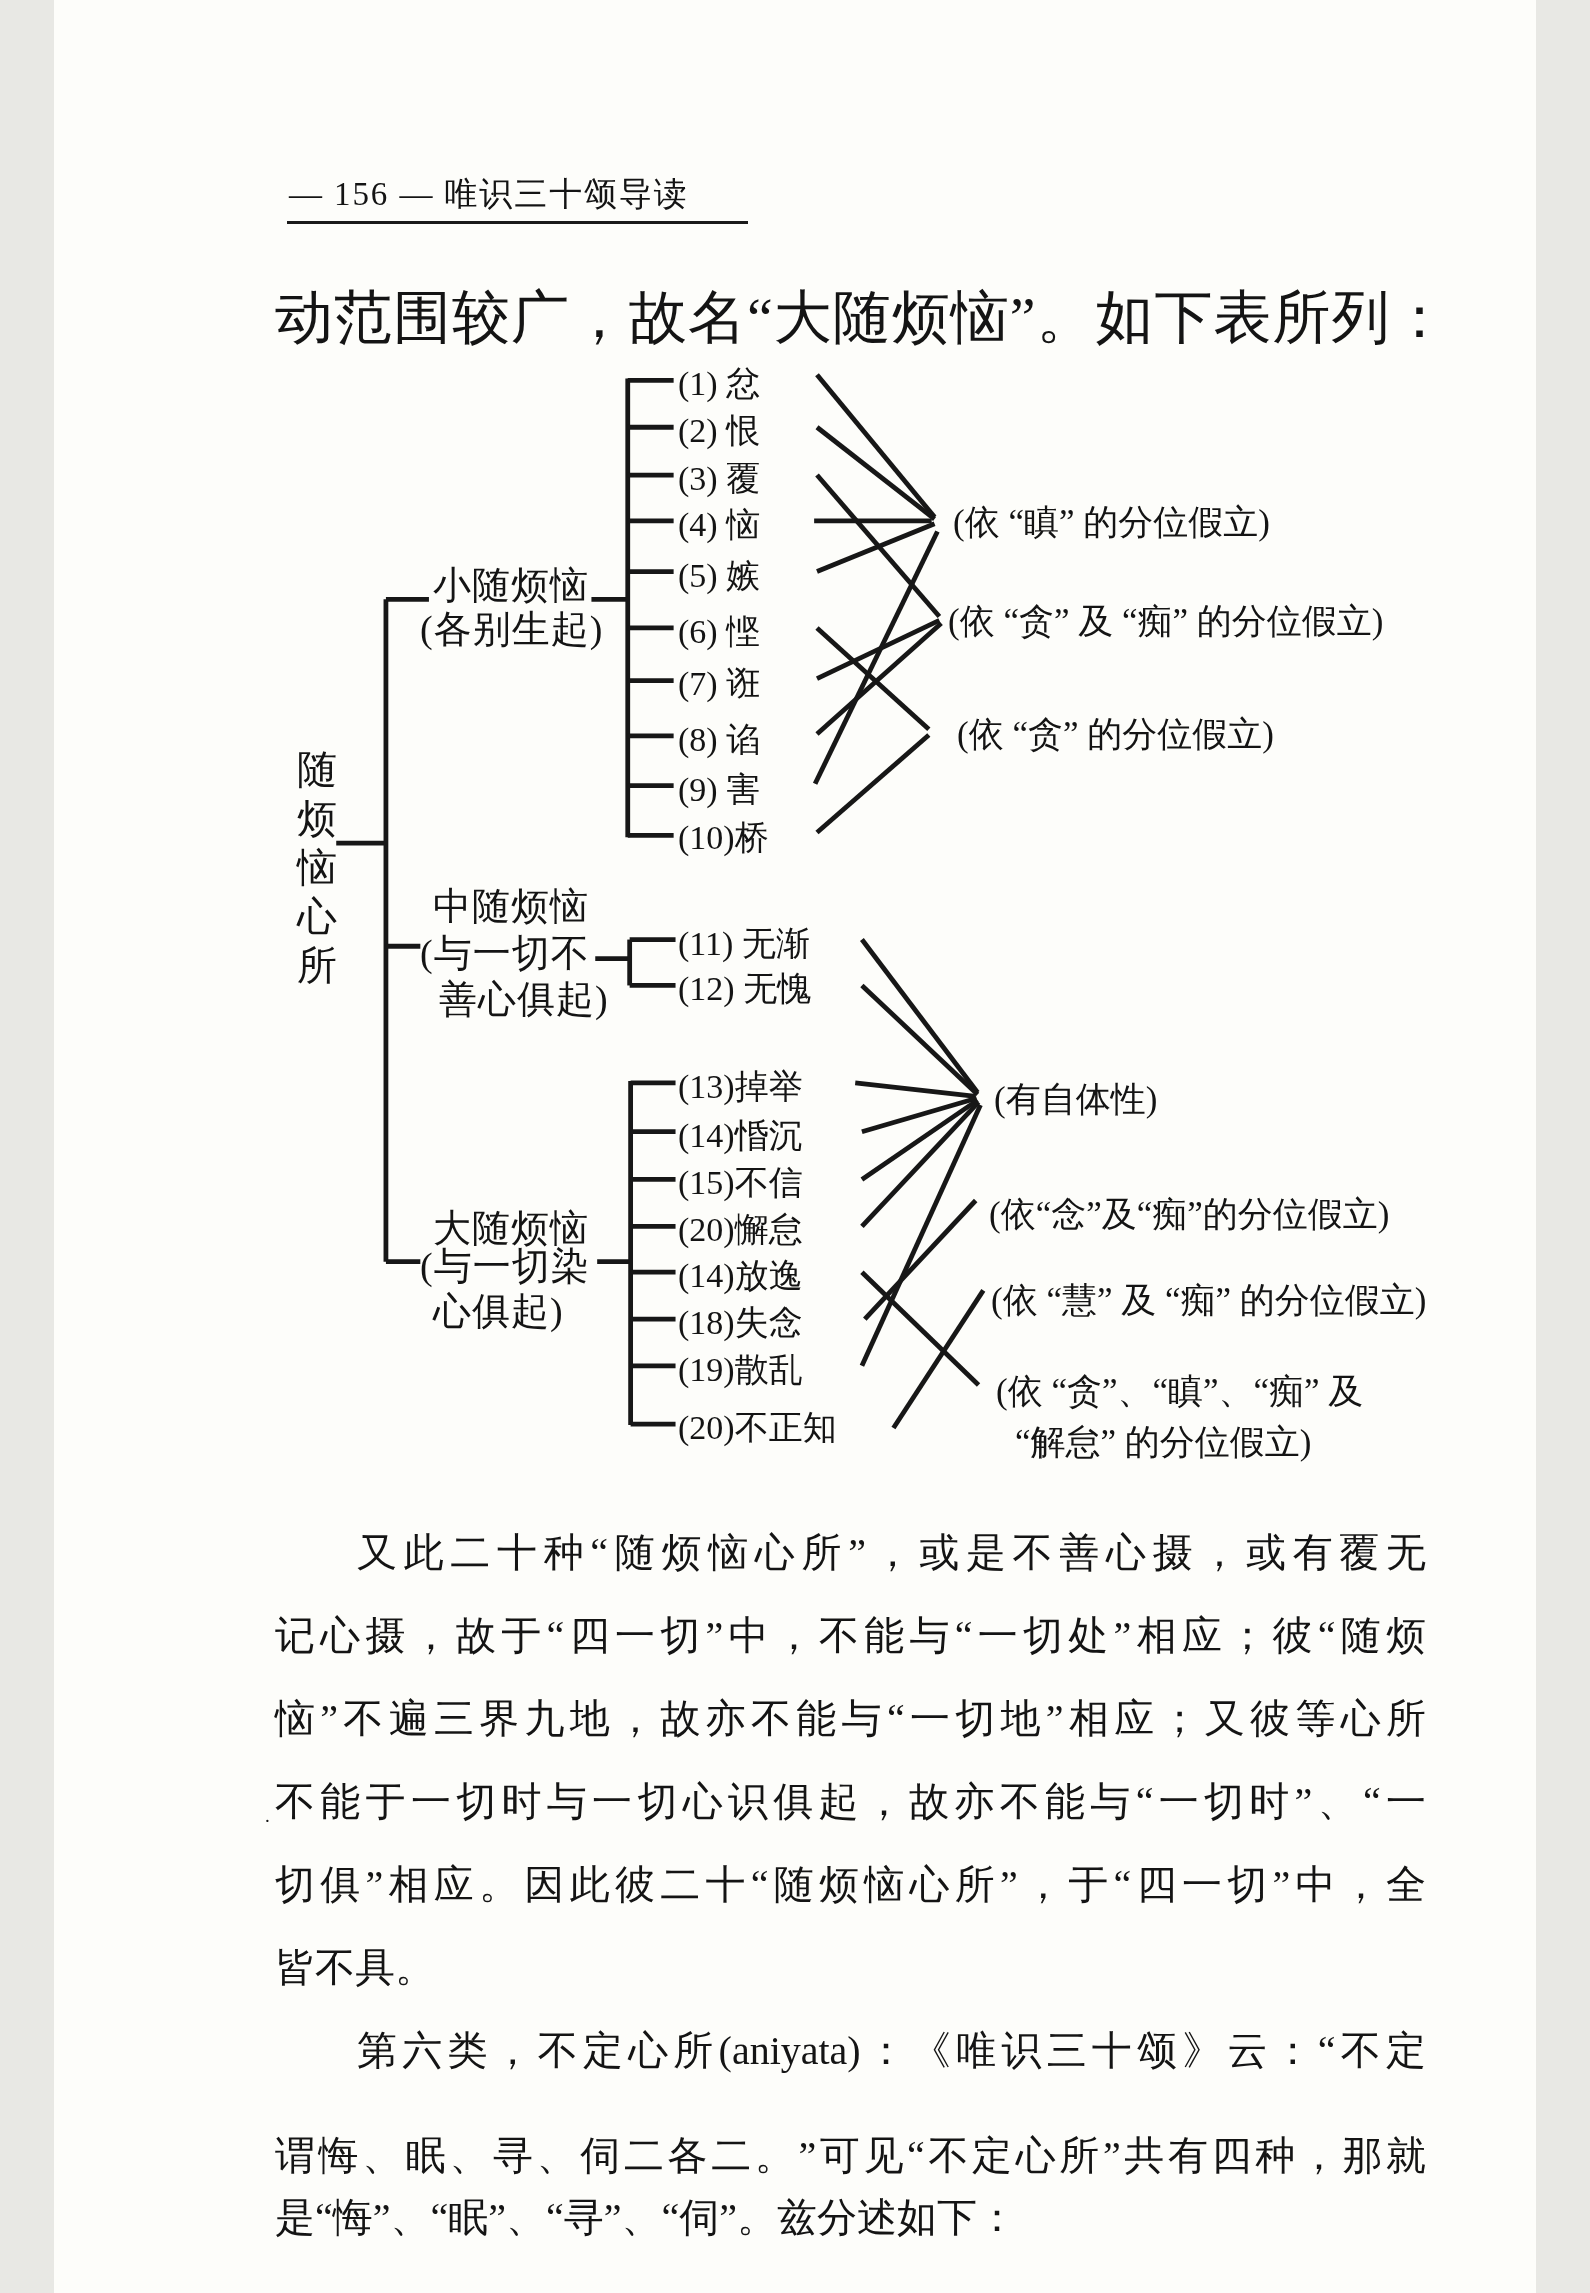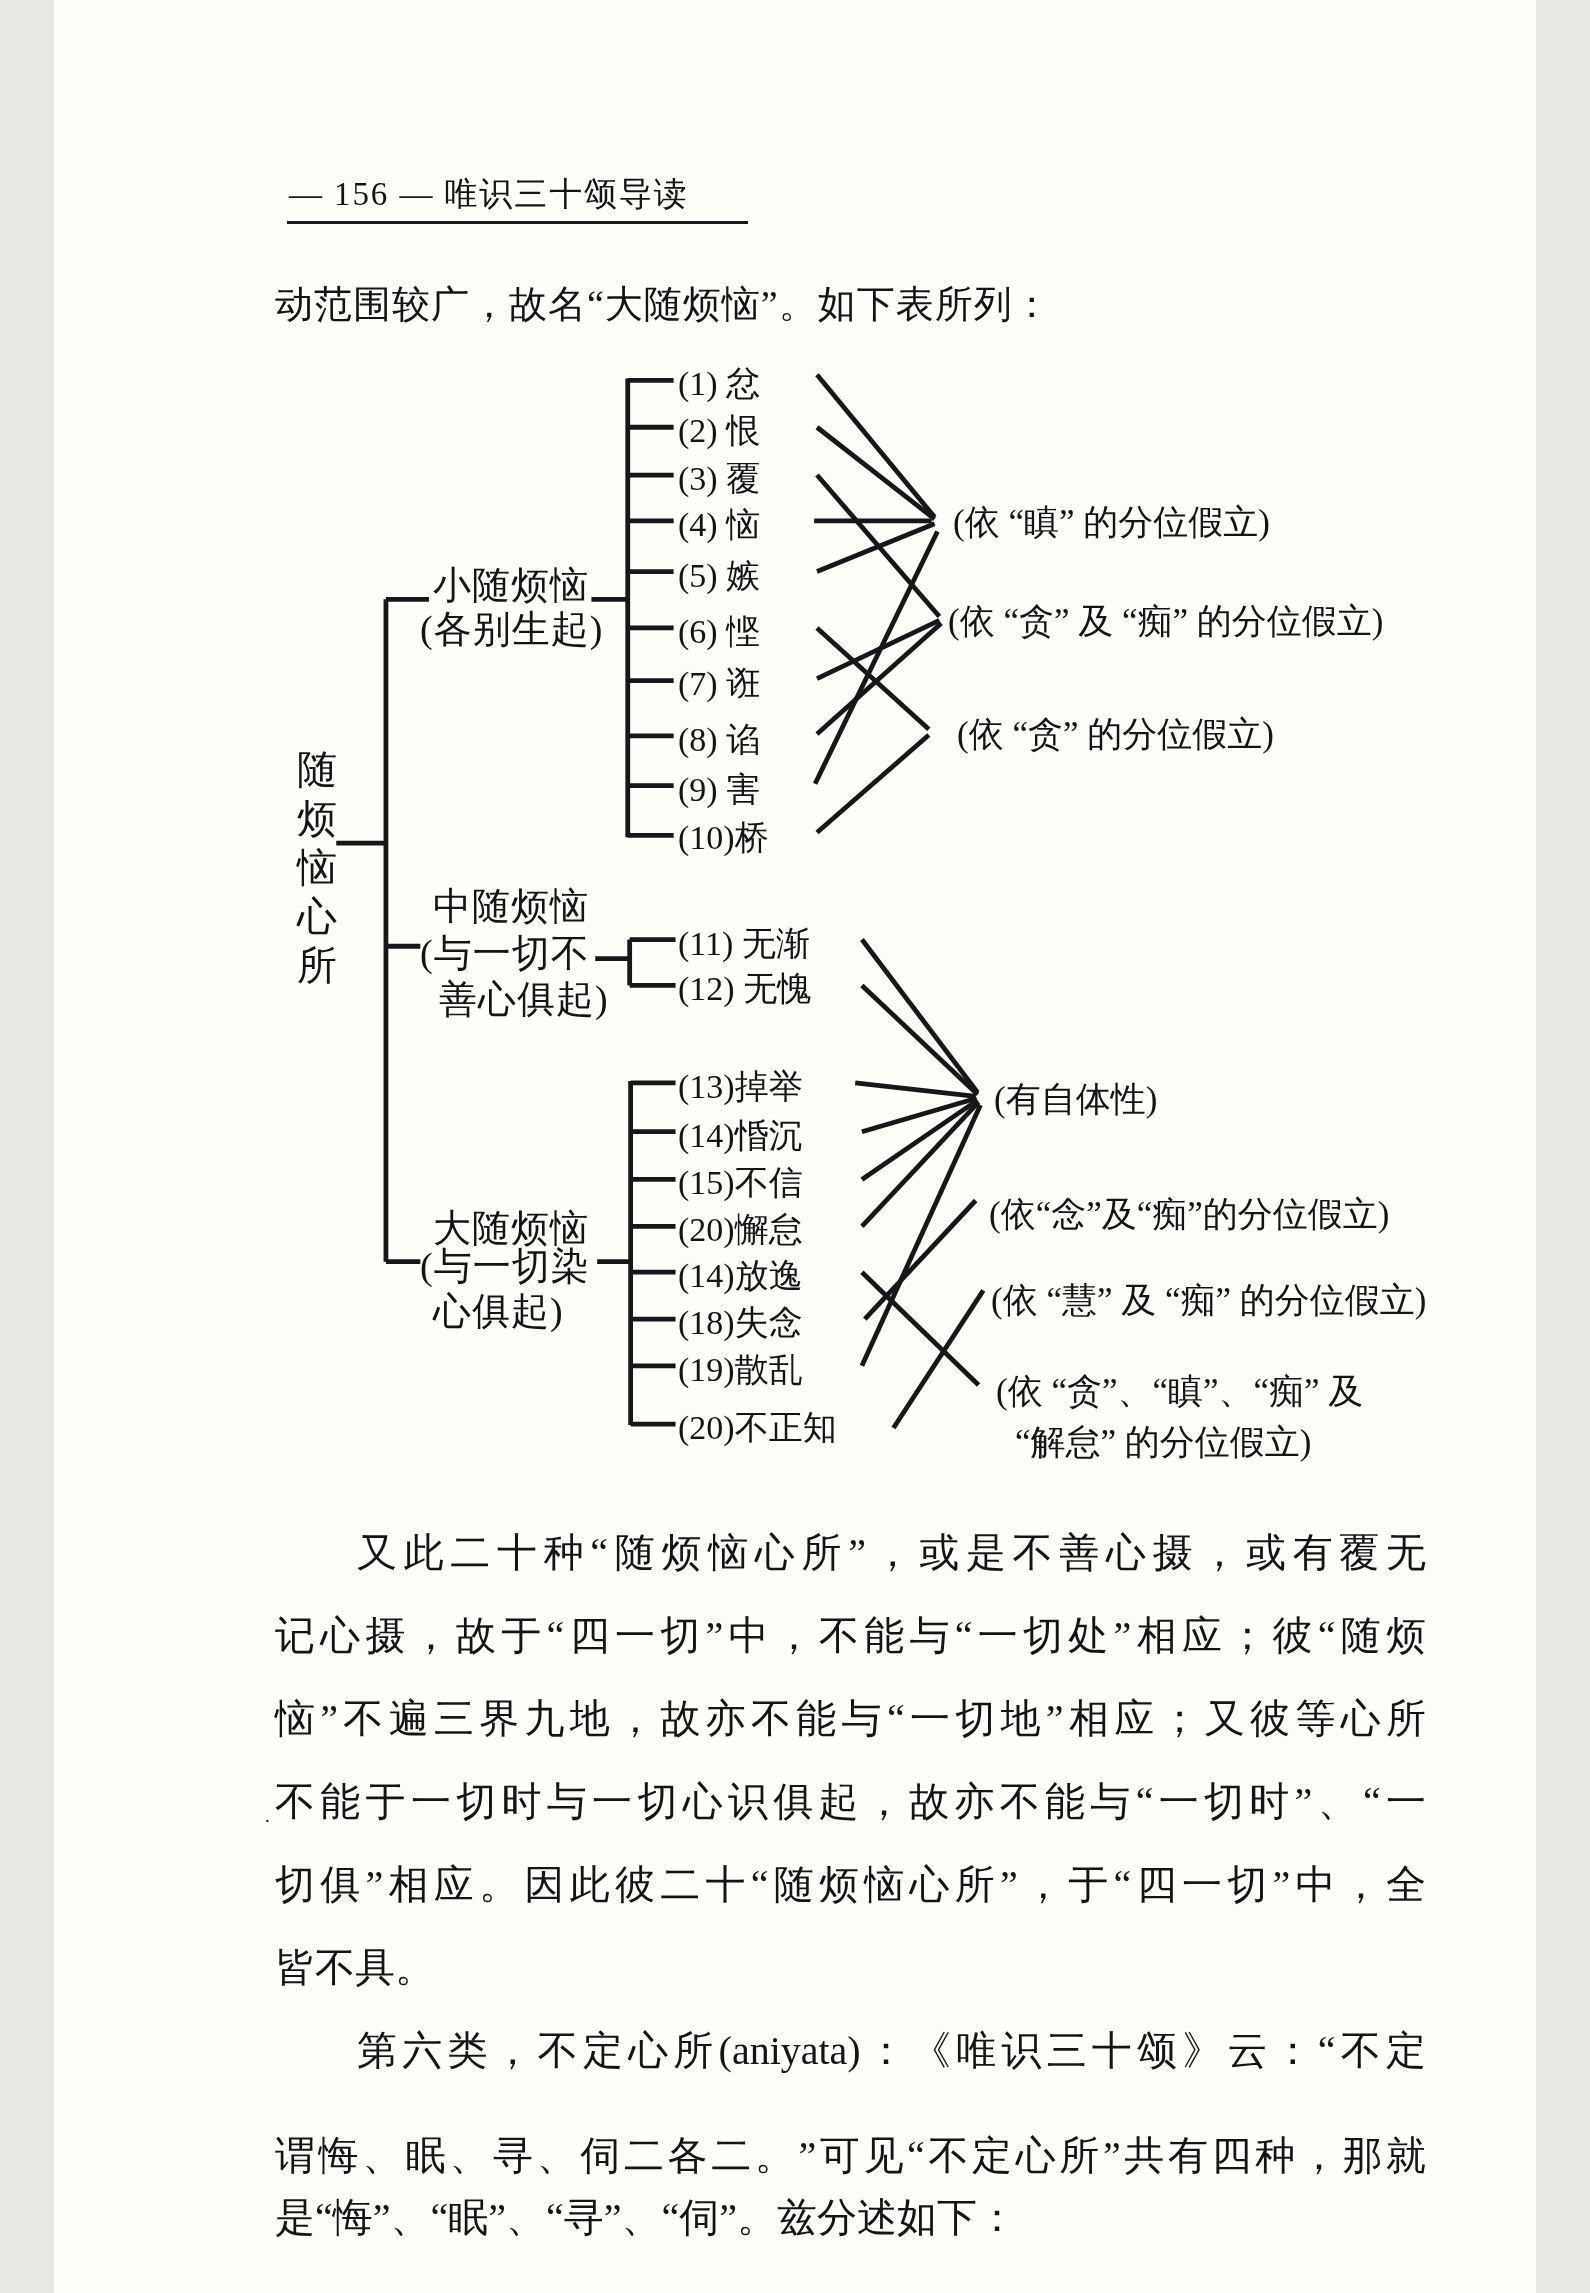--- a/index.html
+++ b/index.html
@@ -5,21 +5,21 @@
   html,body{margin:0;padding:0;background:#e8e8e4;}
   .page{
     position:relative; width:1482px; height:2293px; margin:0 auto;
     background:#fdfdfa; color:#141414; overflow:hidden;
     font-family:"Liberation Serif","DejaVu Serif",serif;
   }
   .abs{position:absolute; white-space:nowrap;}
   .header-text{font-size:33px; letter-spacing:1.9px;}
   .header-dot{font-size:21px;}
   .header-rule{position:absolute; background:#1a1a1a; height:2.9px;}
-  .intro{font-size:38px; letter-spacing:1px;}
+  .intro{font-size:58px; letter-spacing:1px;}
   .vlabel{
     position:absolute; width:44px; font-size:40px; line-height:49px;
     word-break:break-all; white-space:normal; text-align:center;
   }
   .grp{font-size:38px; letter-spacing:1px;}
   .item{font-size:34px;}
   .anno{font-size:35px;}
   .bline{
     position:absolute; left:221px; width:1151px;
     font-size:40px; line-height:1.25;

